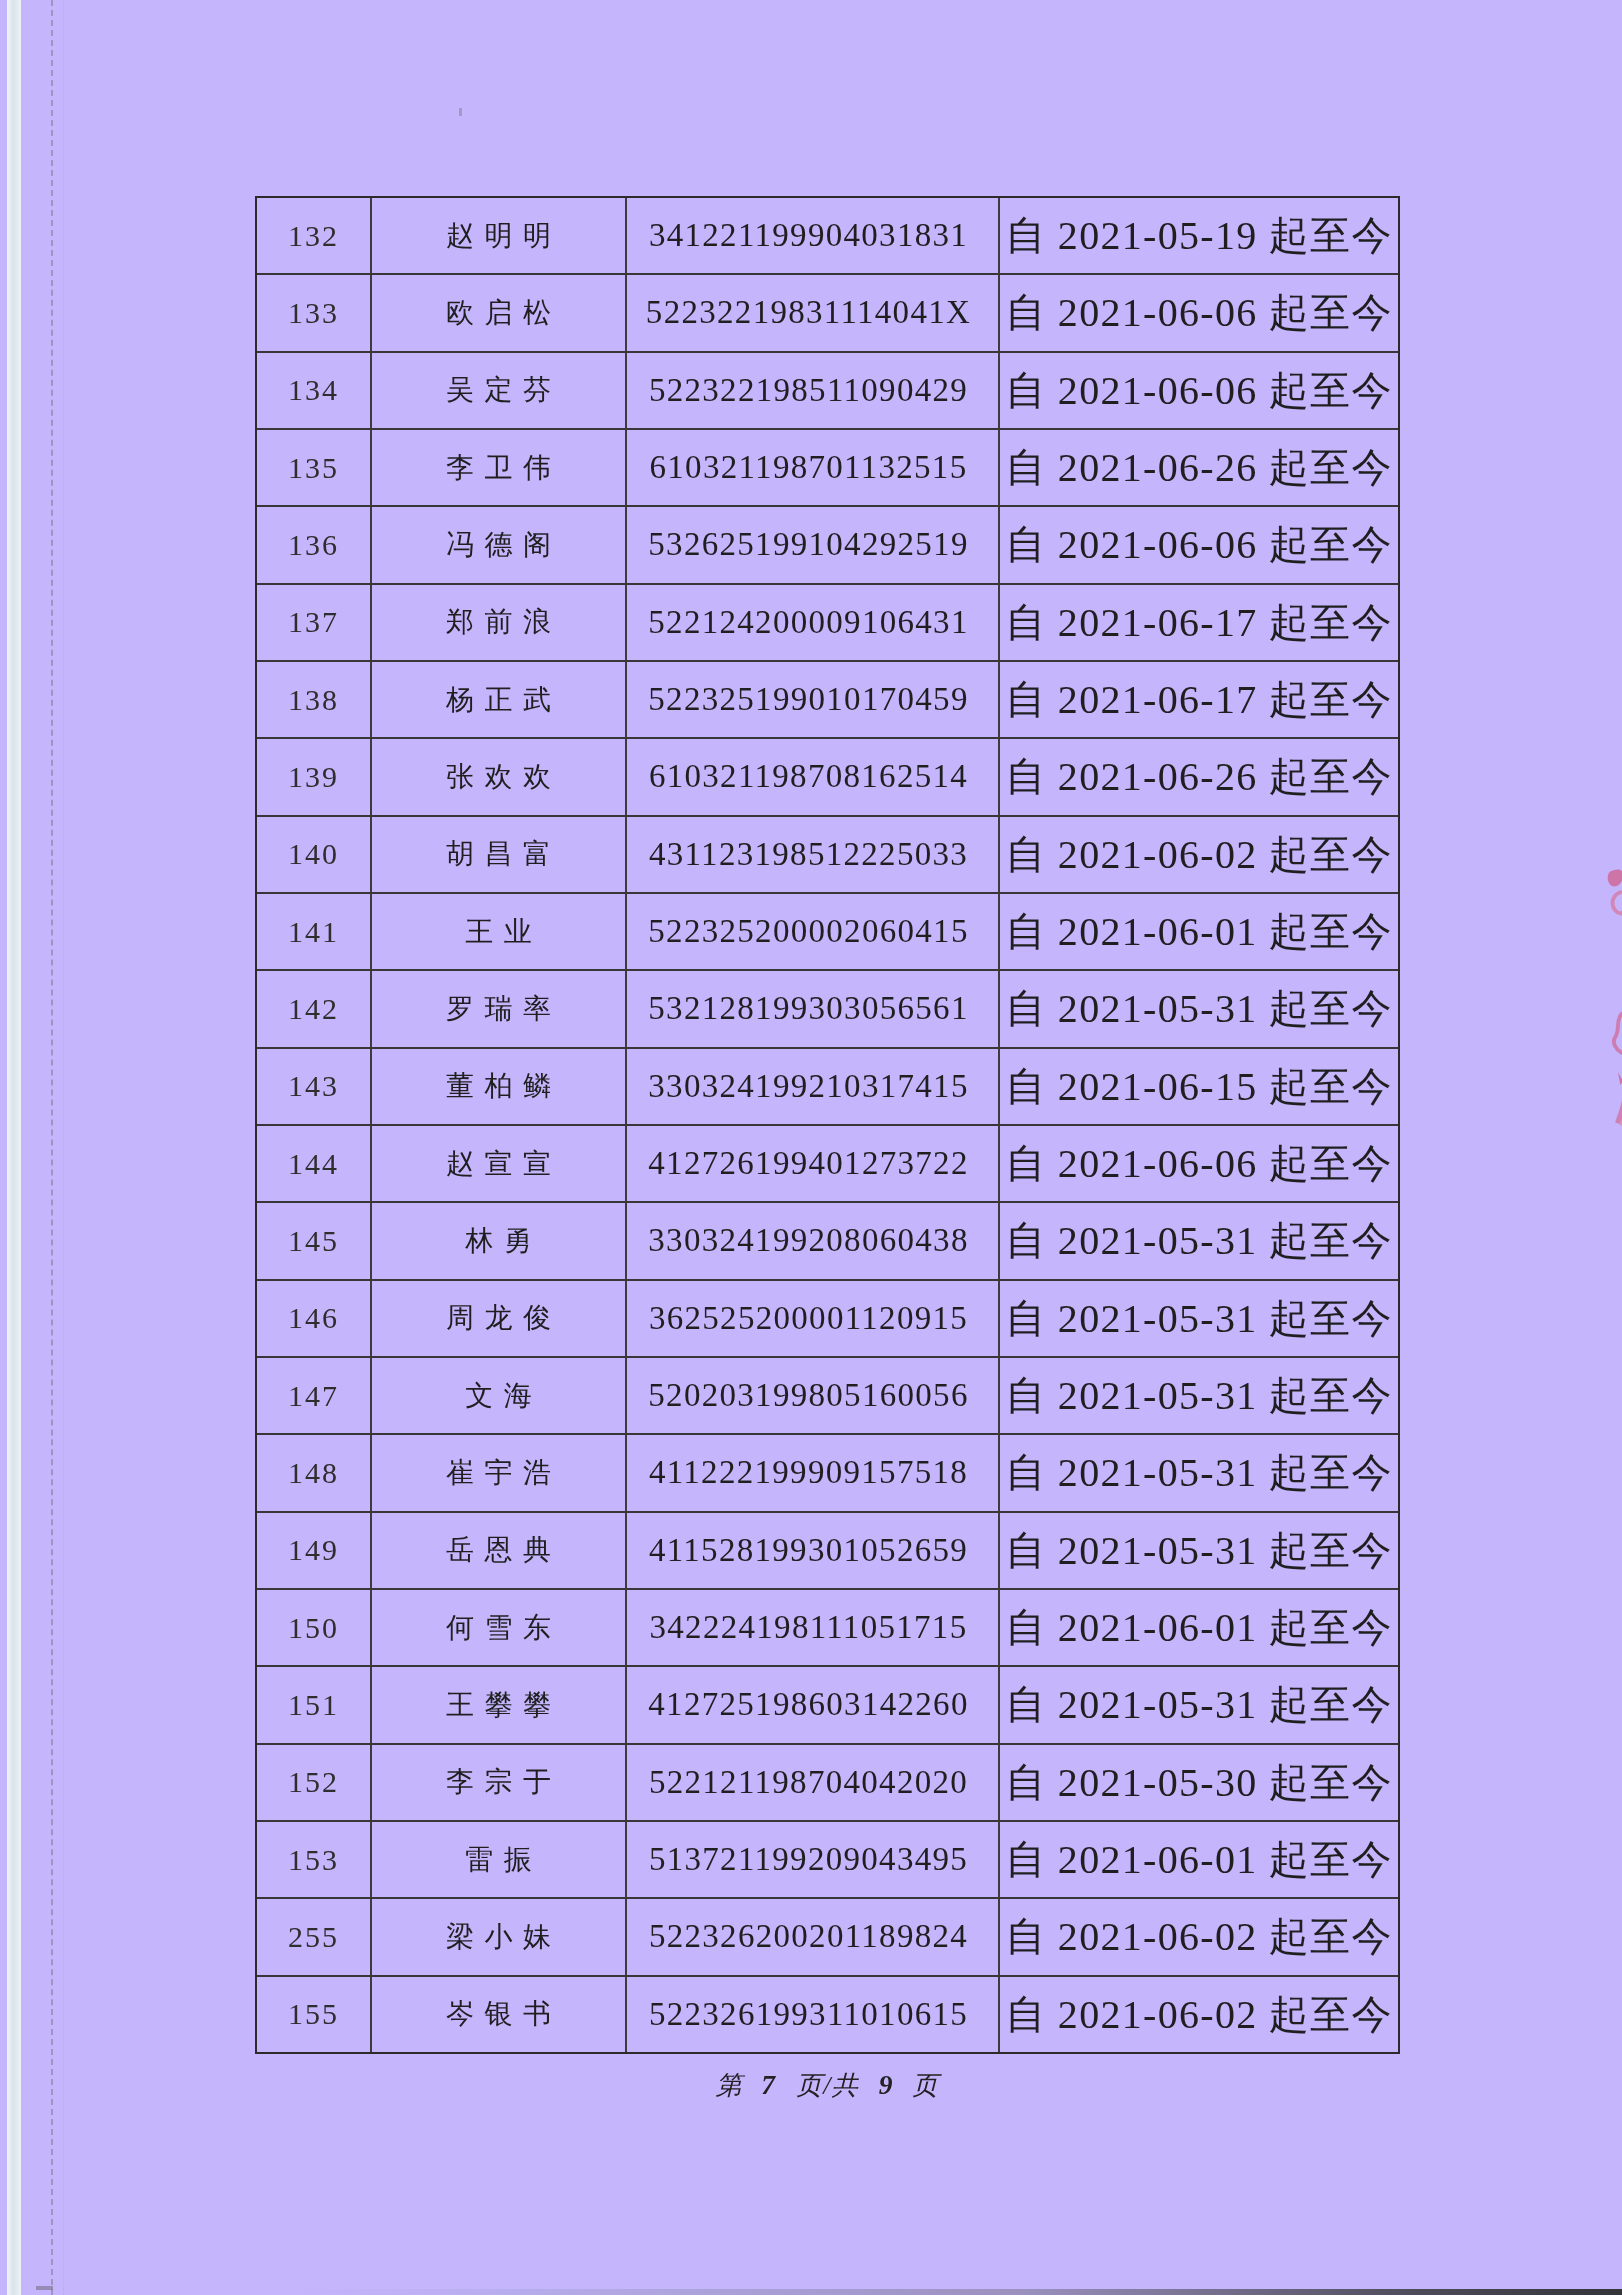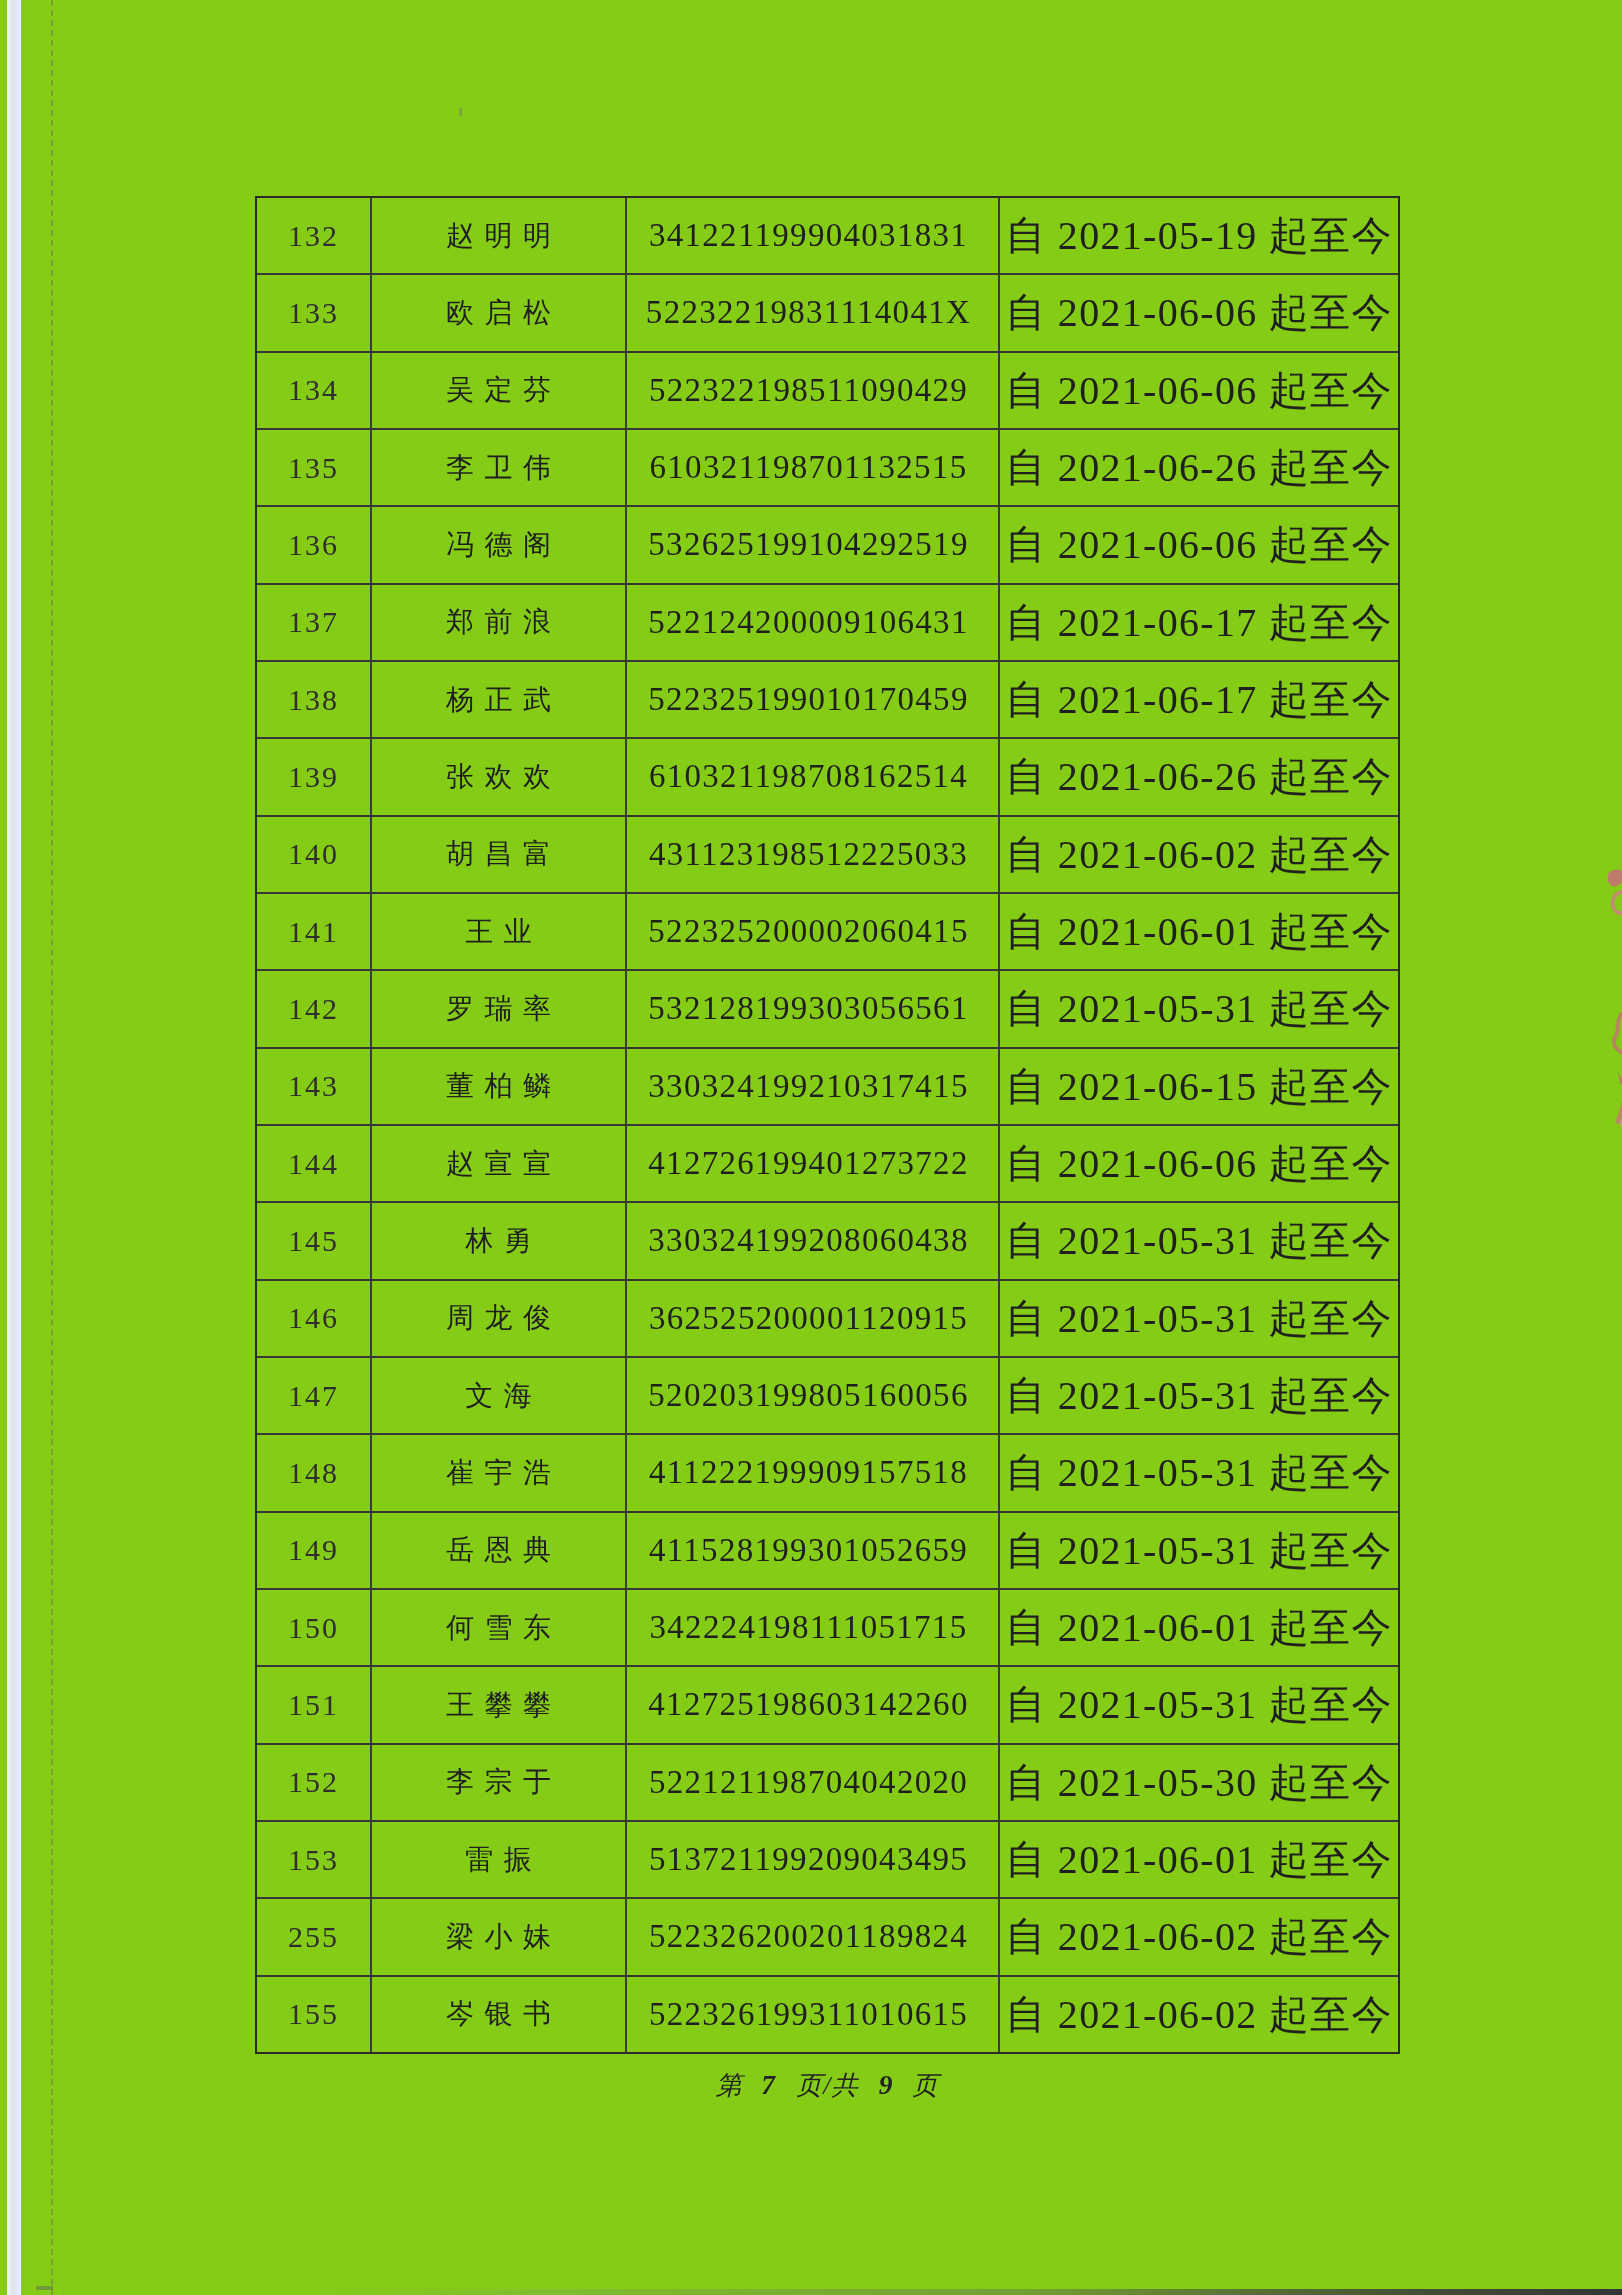--- a/index.html
+++ b/index.html
@@ -4,21 +4,21 @@
 <style>
   html, body { margin: 0; padding: 0; }
   body {
     width: 1623px; height: 2295px;
     background: #ffffff;
     font-family: "Liberation Serif", "DejaVu Serif", serif;
   }
   .page {
     position: relative;
     width: 1623px; height: 2295px;
-    background: #84cc16;
+    background: #c4b5fd;
     overflow: hidden;
   }
 
   
   .edge-band {
     position: absolute; left: 6.5px; top: 0;
     width: 14.4px; height: 100%;
     background: linear-gradient(to right, #f1f5f7 0%, #d9e3ea 45%, #eef3f6 100%);
   }
   .dotted-line-1 {

